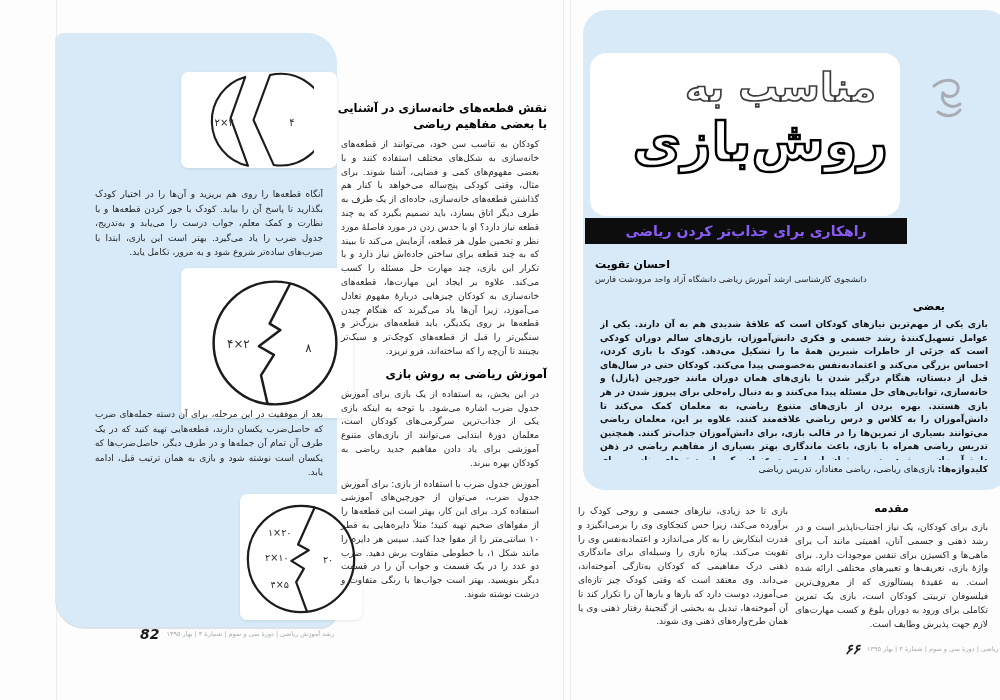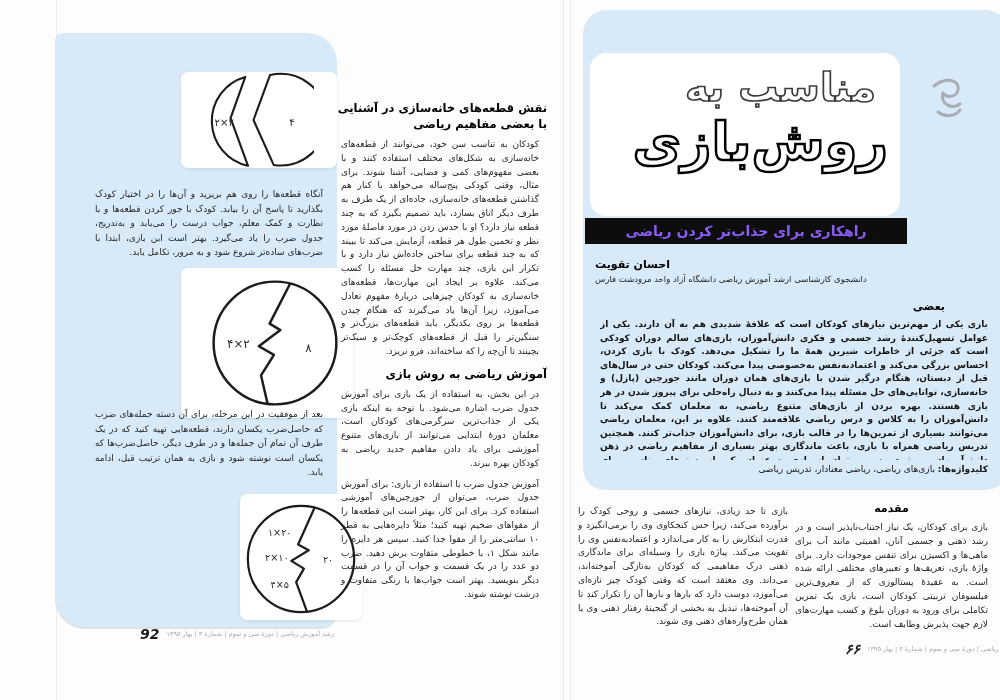--- a/index.html
+++ b/index.html
@@ -112,21 +112,21 @@
 
   <div class="lp-colR">
     <h3 class="sec-head">نقش قطعه‌های خانه‌سازی در آشنایی با بعضی مفاهیم ریاضی</h3>
     <p class="bodytxt">کودکان به تناسب سن خود، می‌توانند از قطعه‌های خانه‌سازی به شکل‌های مختلف استفاده کنند و با بعضی مفهوم‌های کمی و فضایی، آشنا شوند. برای مثال، وقتی کودکی پنج‌ساله می‌خواهد با کنار هم گذاشتن قطعه‌های خانه‌سازی، جاده‌ای از یک طرف به طرف دیگر اتاق بسازد، باید تصمیم بگیرد که به چند قطعه نیاز دارد؟ او با حدس زدن در مورد فاصلهٔ مورد نظر و تخمین طول هر قطعه، آزمایش می‌کند تا ببیند که به چند قطعه برای ساختن جاده‌اش نیاز دارد و با تکرار این بازی، چند مهارت حل مسئله را کسب می‌کند. علاوه بر ایجاد این مهارت‌ها، قطعه‌های خانه‌سازی به کودکان چیزهایی دربارهٔ مفهوم تعادل می‌آموزد، زیرا آن‌ها یاد می‌گیرند که هنگام چیدن قطعه‌ها بر روی یکدیگر، باید قطعه‌های بزرگ‌تر و سنگین‌تر را قبل از قطعه‌های کوچک‌تر و سبک‌تر بچینند تا آن‌چه را که ساخته‌اند، فرو نریزد.</p>
     <h3 class="sec-head">آموزش ریاضی به روش بازی</h3>
     <p class="bodytxt">در این بخش، به استفاده از یک بازی برای آموزش جدول ضرب اشاره می‌شود. با توجه به اینکه بازی یکی از جذاب‌ترین سرگرمی‌های کودکان است، معلمان دورهٔ ابتدایی می‌توانند از بازی‌های متنوع آموزشی برای یاد دادن مفاهیم جدید ریاضی به کودکان بهره ببرند.</p>
     <p class="bodytxt">آموزش جدول ضرب با استفاده از بازی: برای آموزش جدول ضرب، می‌توان از جورچین‌های آموزشی استفاده کرد. برای این کار، بهتر است این قطعه‌ها را از مقواهای ضخیم تهیه کنید؛ مثلاً دایره‌هایی به قطر ۱۰ سانتی‌متر را از مقوا جدا کنید. سپس هر دایره را مانند شکل ۱، با خطوطی متفاوت برش دهید. ضرب دو عدد را در یک قسمت و جواب آن را در قسمت دیگر بنویسید. بهتر است جواب‌ها با رنگی متفاوت و درشت نوشته شوند.</p>
   </div>
 
   <div class="footer fl">
-    <span class="pageno">92</span>
+    <span class="pageno">82</span>
     <span class="journal">رشد آموزش ریاضی | دورهٔ سی و سوم | شمارهٔ ۳ | بهار ۱۳۹۵</span>
   </div>
 
   <div class="rp-blue"></div>
 
   <div class="title-box">
     <div class="t1">مناسب به</div>
     <div class="t2">روش‌بازی</div>
   </div>
 

